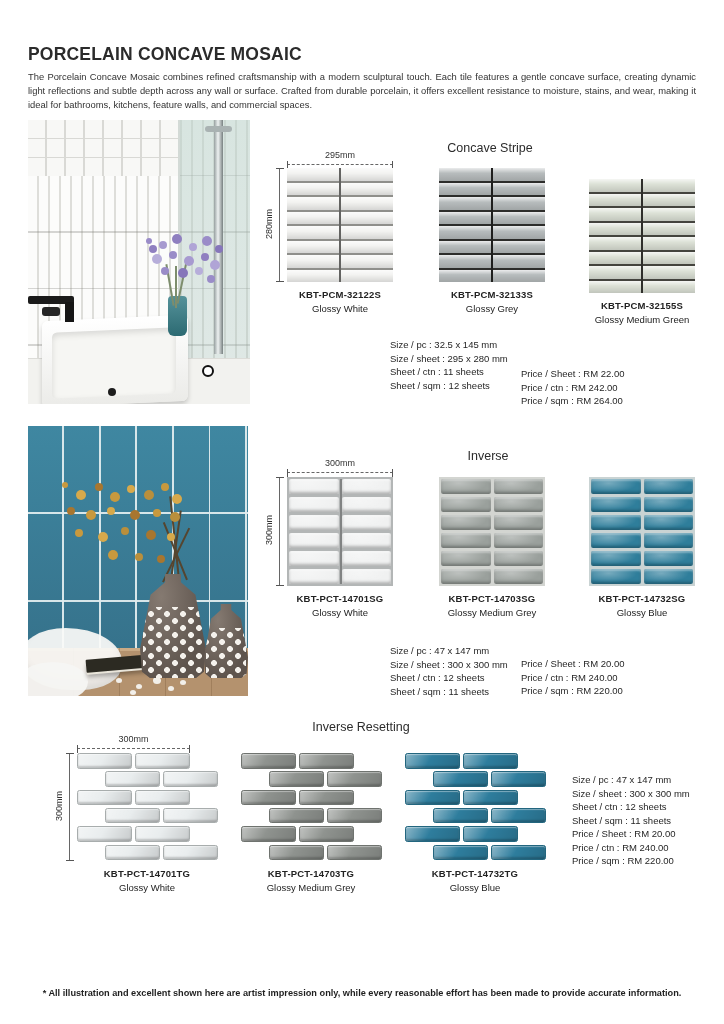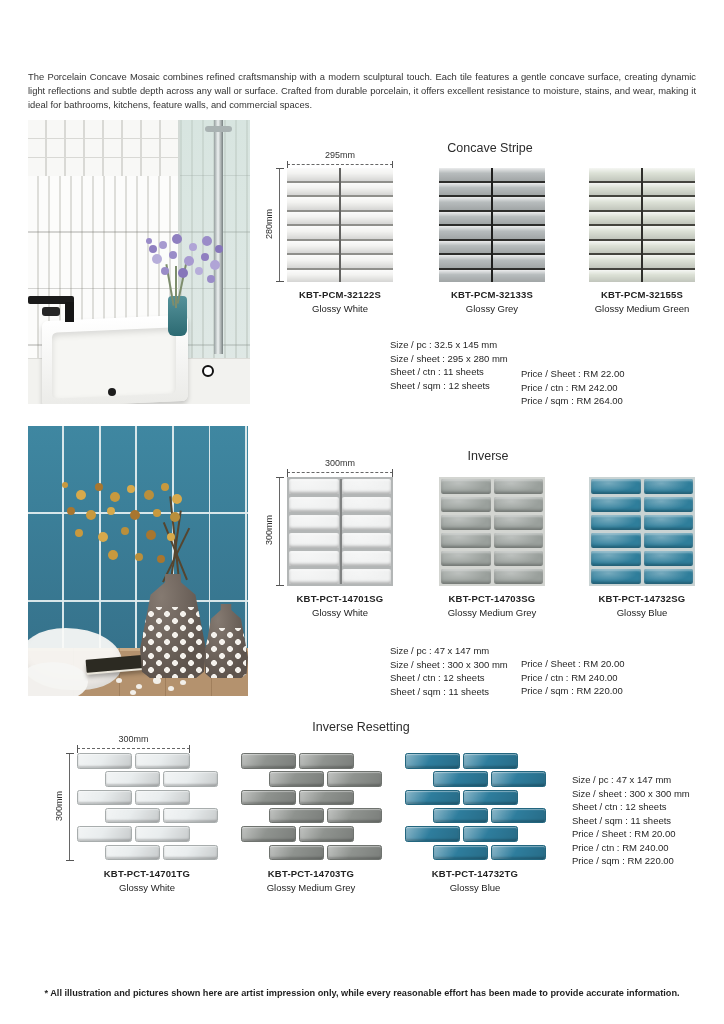--- a/index.html
+++ b/index.html
@@ -85,21 +85,21 @@
       box-shadow:20px 6px 0 0 #f2efe9, 38px 0 0 1px #f2efe9, 52px 8px 0 0 #f2efe9,
                  14px 12px 0 0 #f2efe9, 64px 2px 0 0 #f2efe9;}
 
   
   .section-title{position:absolute;text-align:center;font-size:12.5px;color:#2c2c2c;}
   #sec0 .section-title{left:390px;top:141px;width:200px;}
   #sec1 .section-title{left:388px;top:449px;width:200px;}
   #sec2 .section-title{left:261px;top:720px;width:200px;}
 
   .product{position:absolute;width:160px;text-align:center;}
-  #sec0 .pr0{left:260px;top:168px;} #sec0 .pr1{left:412px;top:168px;} #sec0 .pr2{left:562px;top:168px;}
+  #sec0 .pr0{left:260px;top:168px;} #sec0 .pr1{left:412px;top:168px;} #sec0 .pr2{left:562px;top:179px;}
   #sec1 .pr0{left:260px;top:477px;} #sec1 .pr1{left:412px;top:477px;} #sec1 .pr2{left:562px;top:477px;}
   #sec2 .pr0{left:67px;top:753px;}  #sec2 .pr1{left:231px;top:753px;} #sec2 .pr2{left:395px;top:753px;}
 
   .swatch{margin:0 auto;position:relative;}
   #sec0 .swatch{width:106px;height:114px;}
   #sec1 .swatch{width:106px;height:109px;}
   #sec2 .swatch{width:140px;height:108px;}
 
   .code{margin-top:7px;font-size:9.5px;font-weight:600;color:#222;letter-spacing:.2px;text-align:center;}
   .finish{margin-top:3px;font-size:9.5px;color:#222;}
@@ -154,20 +154,21 @@
   #sec2 .specs-left{left:556px;top:757px;}
 
   .footnote{position:absolute;left:0;right:0;top:988px;text-align:center;font-size:9.2px;
             font-weight:600;color:#1f1f1f;}
 </style>
 </head>
 <body>
 
 <div class="page">
 
+  <h1 class="page-title">PORCELAIN CONCAVE MOSAIC</h1>
   <p class="page-desc">The Porcelain Concave Mosaic combines refined craftsmanship with a modern sculptural touch. Each tile features a gentle concave surface, creating dynamic light reflections and subtle depth across any wall or surface. Crafted from durable porcelain, it offers excellent resistance to moisture, stains, and wear, making it ideal for bathrooms, kitchens, feature walls, and commercial spaces.</p>
 
   <div class="photo" id="photo1">
     <div class="abs p1-wall"></div>
     <div class="abs p1-joints"></div>
     <div class="abs p1-grid"></div>
     <div class="abs p1-glass"></div>
     <div class="abs p1-chrome"></div>
     <div class="abs p1-showerhead"></div>
     <div class="abs p1-counter"></div>
@@ -428,14 +429,14 @@
         <li>Size / sheet : 300 x 300 mm</li>
         <li>Sheet / ctn : 12 sheets</li>
         <li>Sheet / sqm : 11 sheets</li>
         <li>Price / Sheet : RM 20.00</li>
         <li>Price / ctn : RM 240.00</li>
         <li>Price / sqm : RM 220.00</li>
       </ul>
 
   </section>
 
-  <div class="footnote">* All illustration and pictures shown here are artist impression only, while every reasonable effort has been made to provide accurate information.</div>
+  <div class="footnote">* All illustration and excellent shown here are artist impression only, while every reasonable effort has been made to provide accurate information.</div>
 </div>
 
 </body></html>

